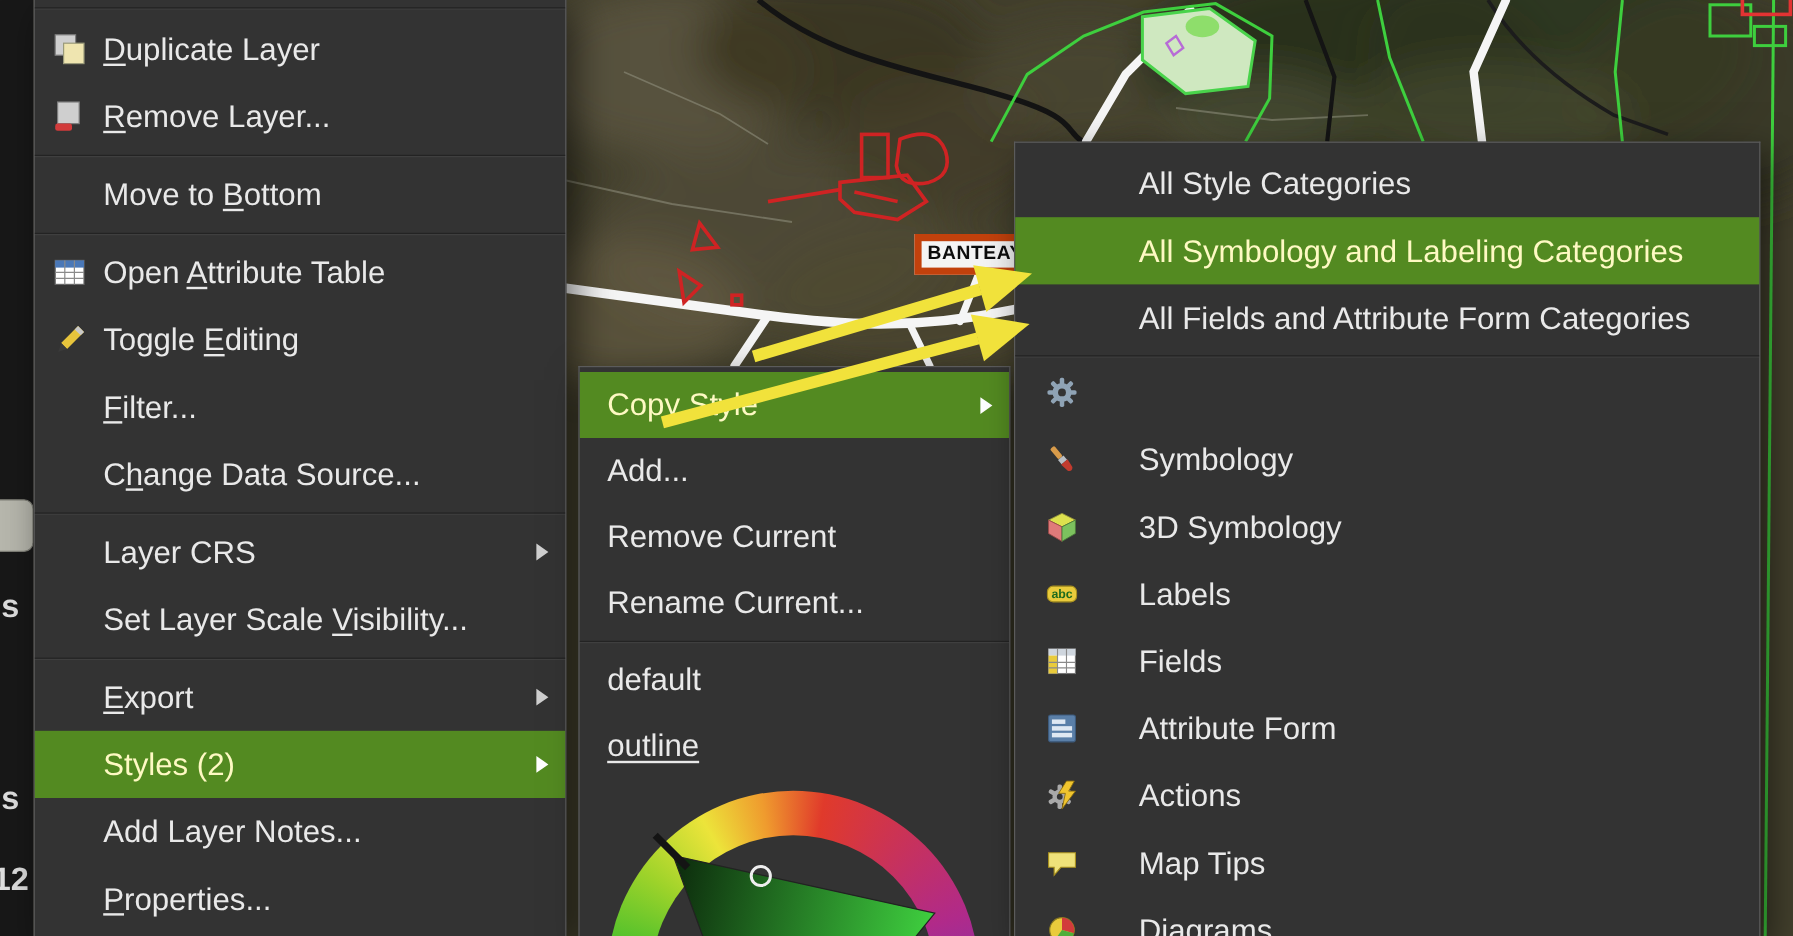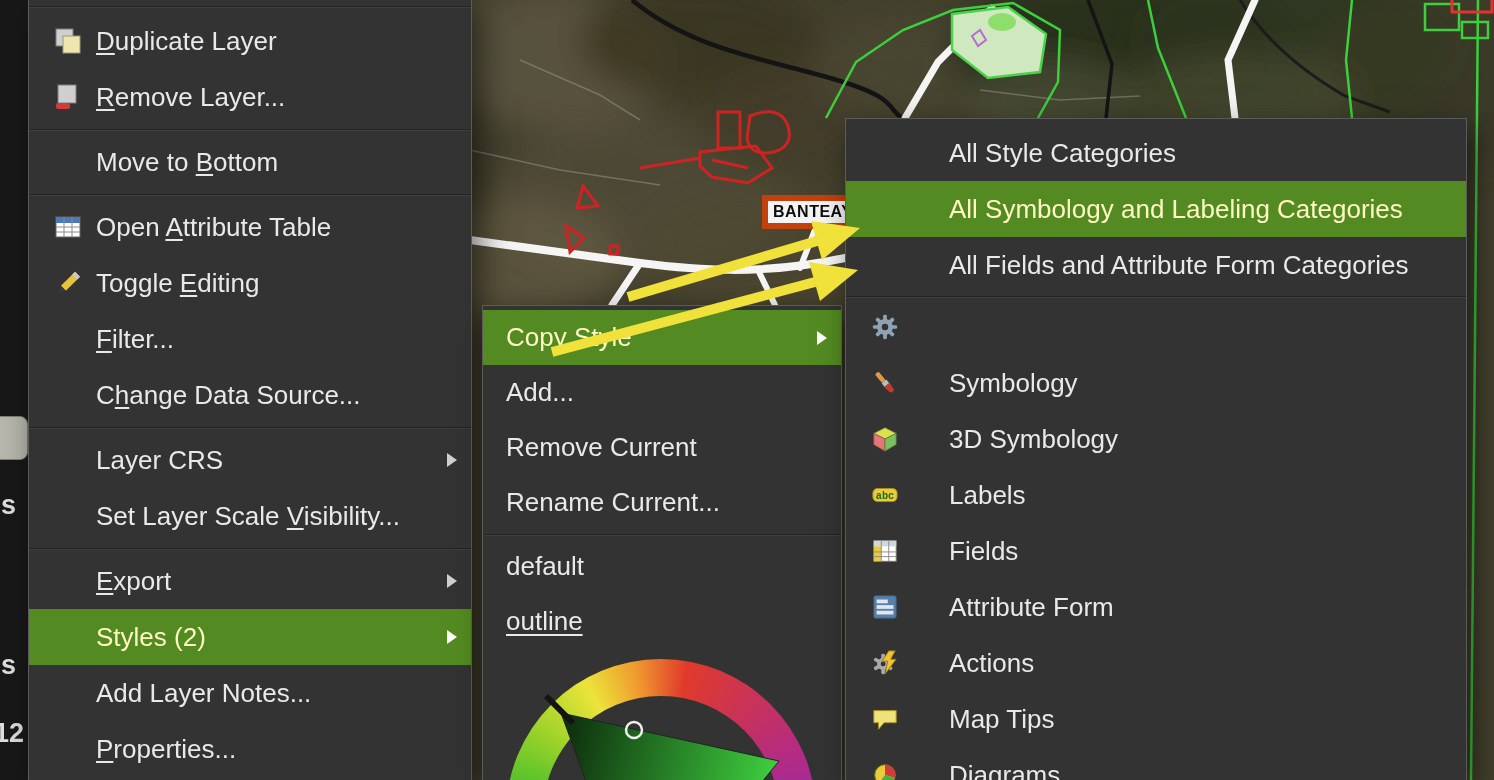--- a/index.html
+++ b/index.html
@@ -20,26 +20,26 @@
   .strip-icon{position:absolute;left:-8px;top:416px;width:34px;height:42px;background:#b7b7ad;
               border:1px solid #7e7e76;border-radius:8px;}
 
   
   .menu{position:absolute;background:#333333;border:1px solid #5b5b5b;
         box-shadow:8px 12px 30px rgba(0,0,0,.55);z-index:10;color:#e9e9e9;font-size:26px;}
   .menu-left{left:28px;top:0;width:442px;height:780px;border-top:none;border-bottom:none;}
   .menu-mid{left:482px;top:305px;width:358px;height:475px;border-bottom:none;overflow:hidden;}
   .menu-right{left:845px;top:118px;width:620px;height:662px;border-bottom:none;}
 
-  .row{display:flex;align-items:center;height:56px;padding:0 14px 0 20px;}
+  .row{display:flex;align-items:center;height:56px;padding:0 14px 0 10px;}
   .menu-mid .row{height:55px;padding-left:23px;}
   .menu-right .row{padding-left:22px;gap:36px;}
   .row.hl{background:#538a21;color:#fef9c3;}
   .icon-box{width:38px;height:34px;margin-right:9px;flex:none;display:flex;
-            align-items:center;justify-content:center;font-family:Liberation Mono, monospace;}
+            align-items:center;justify-content:center;}
   .menu-right .icon-box{width:34px;margin-right:11px;}
   .label{white-space:nowrap;}
   .u{text-decoration:underline;text-underline-offset:3px;}
   .label.ul{text-decoration:underline;text-underline-offset:4px;}
   .caret{margin-left:auto;width:0;height:0;border-left:10px solid #cfcfcf;
          border-top:7px solid transparent;border-bottom:7px solid transparent;}
   .row.hl .caret{border-left-color:#ffffff;}
   .sep{height:9px;display:flex;align-items:center;}
   .sep i{display:block;flex:1;height:1px;background:#232323;box-shadow:0 1px 0 rgba(255,255,255,.06);}
   .menu-right .sep{height:6px;}

